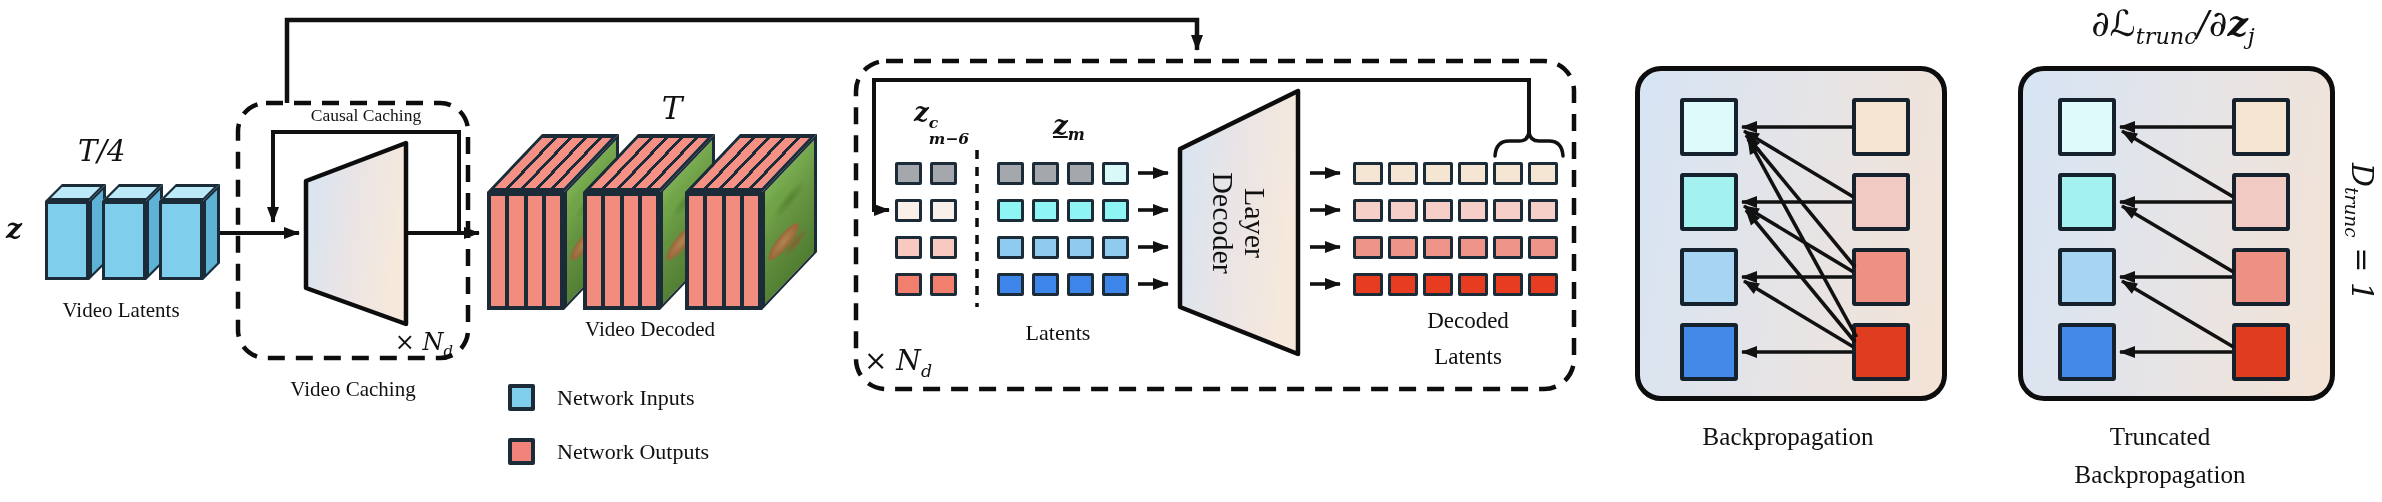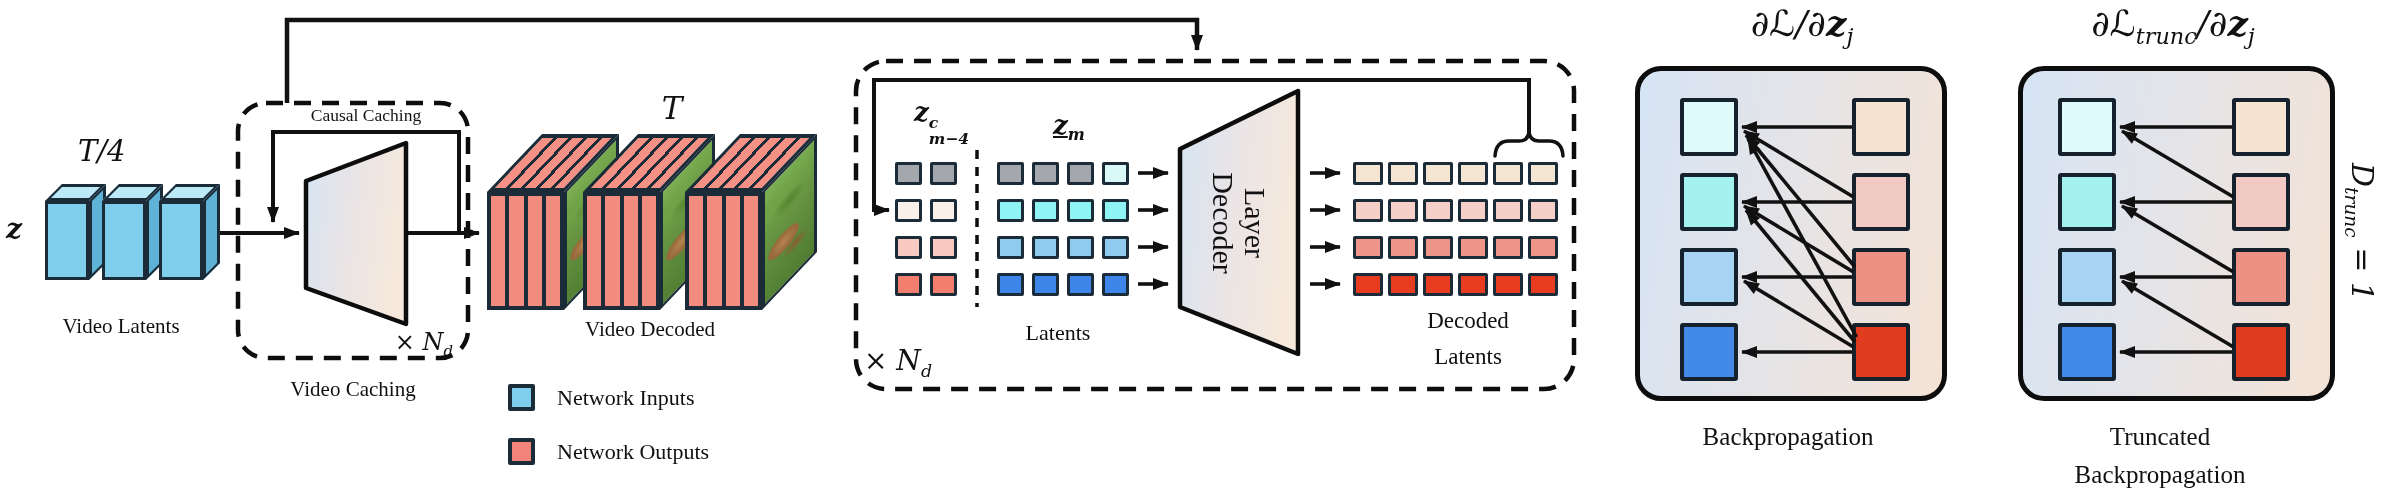--- a/index.html
+++ b/index.html
@@ -119,21 +119,21 @@
       <div class="t"></div>
       <div class="s"></div>
       <div class="f"></div>
     </div>
   <div class="cub" style="left:159px;top:184px;">
       <div class="t"></div>
       <div class="s"></div>
       <div class="f"></div>
     </div>
 
-  <div class="abs lbl ctr" style="left:121px;top:314px;font-size:21px;">Video Latents</div>
+  <div class="abs lbl ctr" style="left:121px;top:298px;font-size:21px;">Video Latents</div>
 
   <div class="abs lbl ctr" style="left:366px;top:105px;font-size:17.5px;">Causal Caching</div>
   <div class="abs lbl math ctr" style="left:424px;top:328px;font-size:24px;"><span>× N</span><sub>d</sub></div>
   <div class="abs lbl ctr" style="left:353px;top:377px;font-size:21px;">Video Caching</div>
 
   <div class="abs lbl math ctr" style="left:672px;top:90px;font-size:31px;">T</div>
   <div class="stack" style="left:487px;">
       <div class="sf"></div>
       <div class="tf"></div>
       <div class="ff"></div>
@@ -151,21 +151,21 @@
   <div class="abs lbl ctr" style="left:650px;top:317px;font-size:21px;">Video Decoded</div>
 
   <div class="lgsq" style="left:508px;top:384px;background:#7FCEEC;"></div>
   <div class="abs lbl" style="left:557px;top:385px;font-size:22px;">Network Inputs</div>
   <div class="lgsq" style="left:508px;top:438px;background:#F2837A;"></div>
   <div class="abs lbl" style="left:557px;top:439px;font-size:22px;">Network Outputs</div>
 
   <div class="abs lbl math bold" style="left:914px;top:97px;font-size:26px;">
     <span>z</span><span class="supsub">
         <span>c</span>
-        <span>m−4</span>
+        <span>m−6</span>
       </span>
   </div>
   <div class="abs lbl math bold" style="left:1053px;top:110px;font-size:26px;text-decoration:underline;">
     <span>z</span><sub>m</sub>
   </div>
 
   <div class="ggrid g2" style="left:895px;top:162px;">
       <div class="cell" style="background: rgb(164, 168, 172);"></div>
       <div class="cell" style="background: rgb(164, 168, 172);"></div>
       <div class="cell" style="background: rgb(250, 240, 234);"></div>
@@ -223,23 +223,20 @@
   <div class="rot" style="left:1239px;top:223px;">
     <span>Decoder</span>
     <span>Layer</span>
   </div>
 
   <div class="abs lbl ctr" style="left:1058px;top:320px;font-size:22px;">Latents</div>
   <div class="abs lbl ctr" style="left:1468px;top:308px;font-size:23px;">Decoded</div>
   <div class="abs lbl ctr" style="left:1468px;top:344px;font-size:23px;">Latents</div>
   <div class="abs lbl math" style="left:864px;top:344px;font-size:28px;"><span>× N</span><sub>d</sub></div>
 
-  <div class="abs lbl math ctr ptitle" style="left:1802px;top:2px;">
-    <span>∂ℒ/∂</span><span class="bold">z</span><sub>j</sub>
-  </div>
   <div class="panel" style="left:1635px;width:302px;">
     <div class="pcol" style="left:40px;">
         <div class="pcell" style="background: rgb(223, 250, 250);"></div>
         <div class="pcell" style="background: rgb(164, 242, 239);"></div>
         <div class="pcell" style="background: rgb(166, 212, 242);"></div>
         <div class="pcell" style="background: rgb(66, 137, 232);"></div>
       </div>
     <div class="pcol" style="left:212px;">
         <div class="pcell" style="background: rgb(245, 228, 208);"></div>
         <div class="pcell" style="background: rgb(242, 202, 196);"></div>

